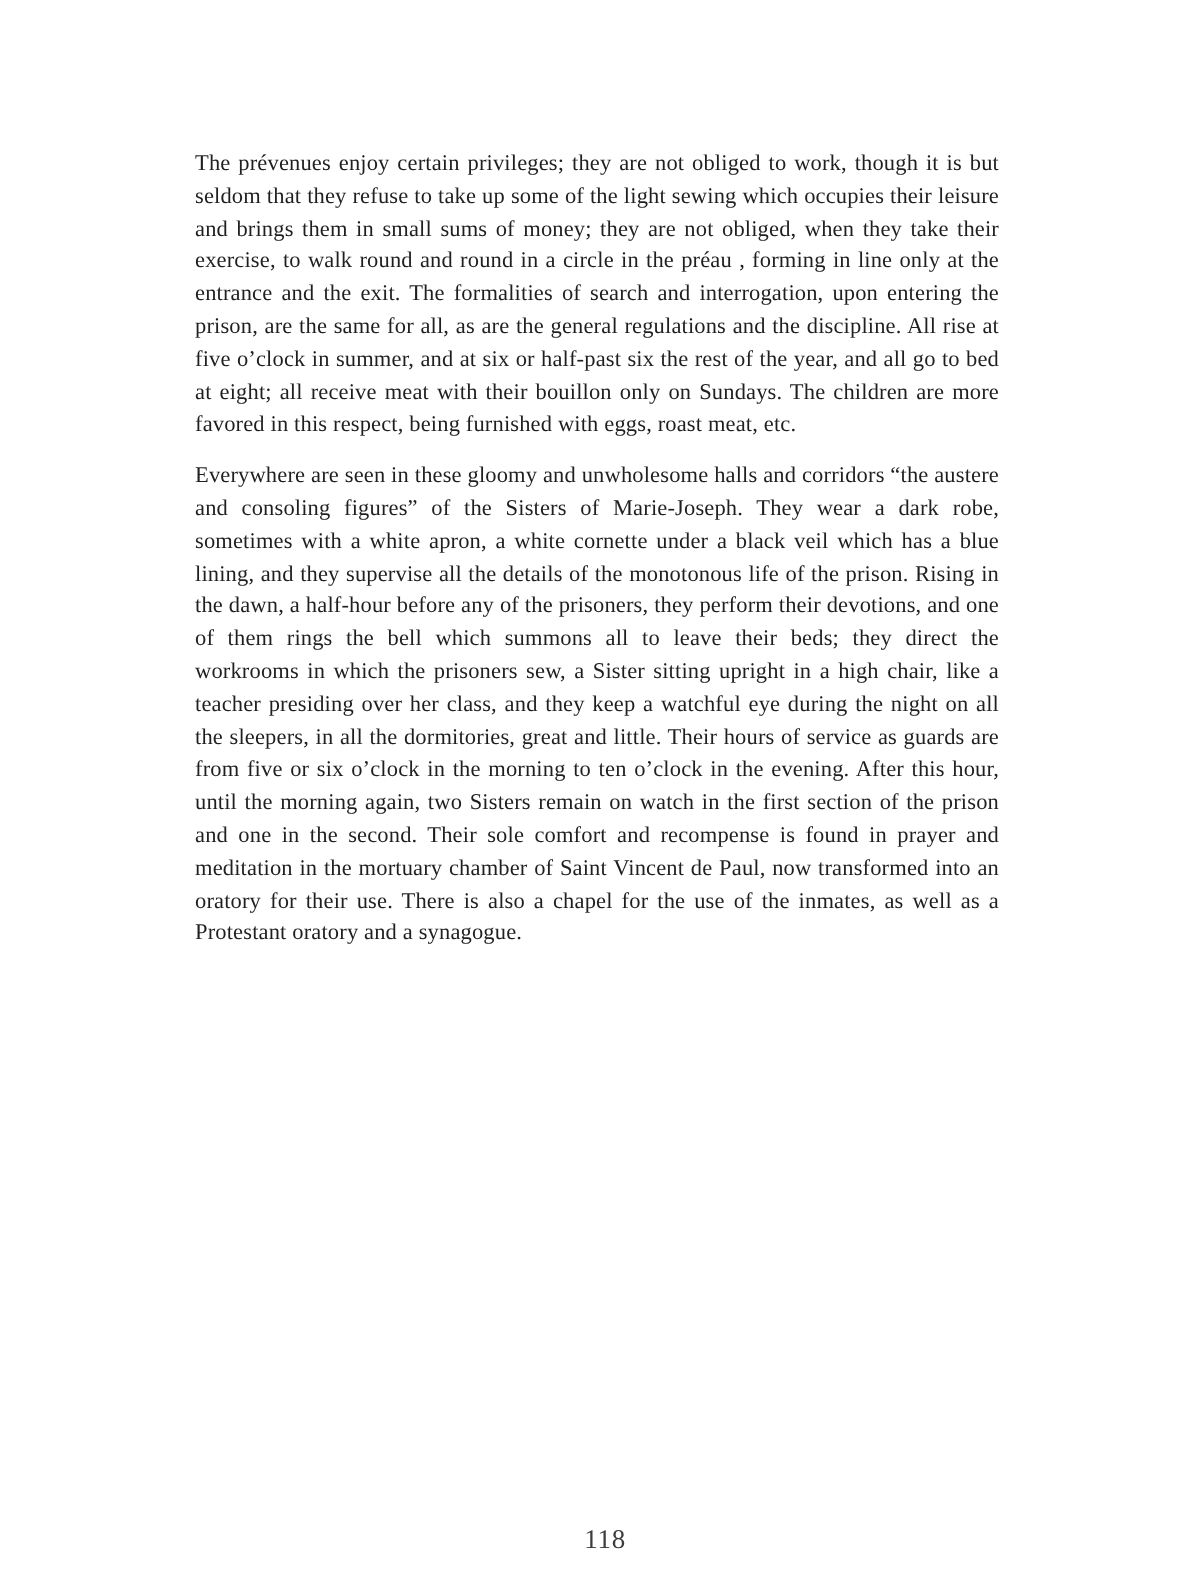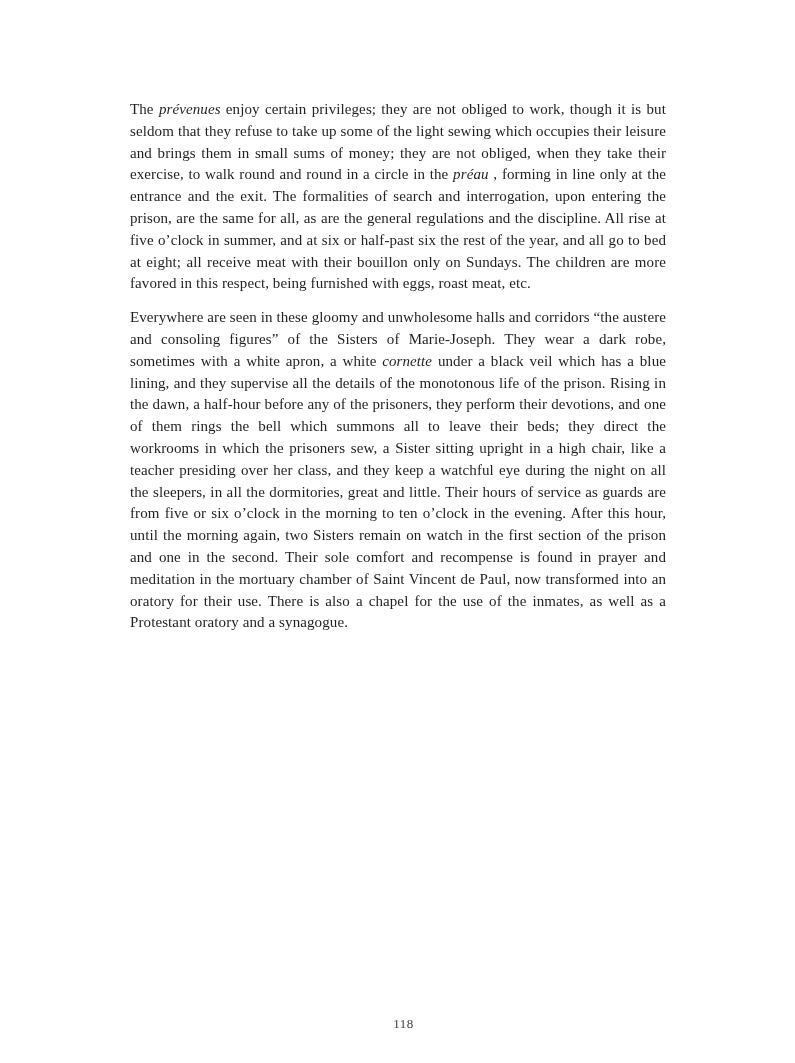--- a/index.html
+++ b/index.html
@@ -34,30 +34,29 @@
   .text-block p {
     margin: 0 0 12px 0;
     font-size: 15px;
     line-height: 21.8px;
     text-align: justify;
     text-justify: inter-word;
     letter-spacing: 0.1px;
   }
 
   .italic {
-    font-style: italic;
   }
 
   .page-number {
     position: absolute;
     left: 12px;
     right: 0;
     top: 1016px;
     text-align: center;
-    font-size: 13px;
+    font-size: 18px;
     color: #3d3d3d;
     letter-spacing: 0.5px;
   }
 </style>
 </head>
 <body>
 
 <div class="page">
   <div class="text-block" id="paragraphs">
       <p><span>The </span><span class="italic">prévenues</span><span> enjoy certain privileges; they are not obliged to work, though it is but seldom that they refuse to take up some of the light sewing which occupies their leisure and brings them in small sums of money; they are not obliged, when they take their exercise, to walk round and round in a circle in the </span><span class="italic">préau </span><span>, forming in line only at the entrance and the exit. The formalities of search and interrogation, upon entering the prison, are the same for all, as are the general regulations and the discipline. All rise at five o’clock in summer, and at six or half-past six the rest of the year, and all go to bed at eight; all receive meat with their bouillon only on Sundays. The children are more favored in this respect, being furnished with eggs, roast meat, etc.</span></p>

